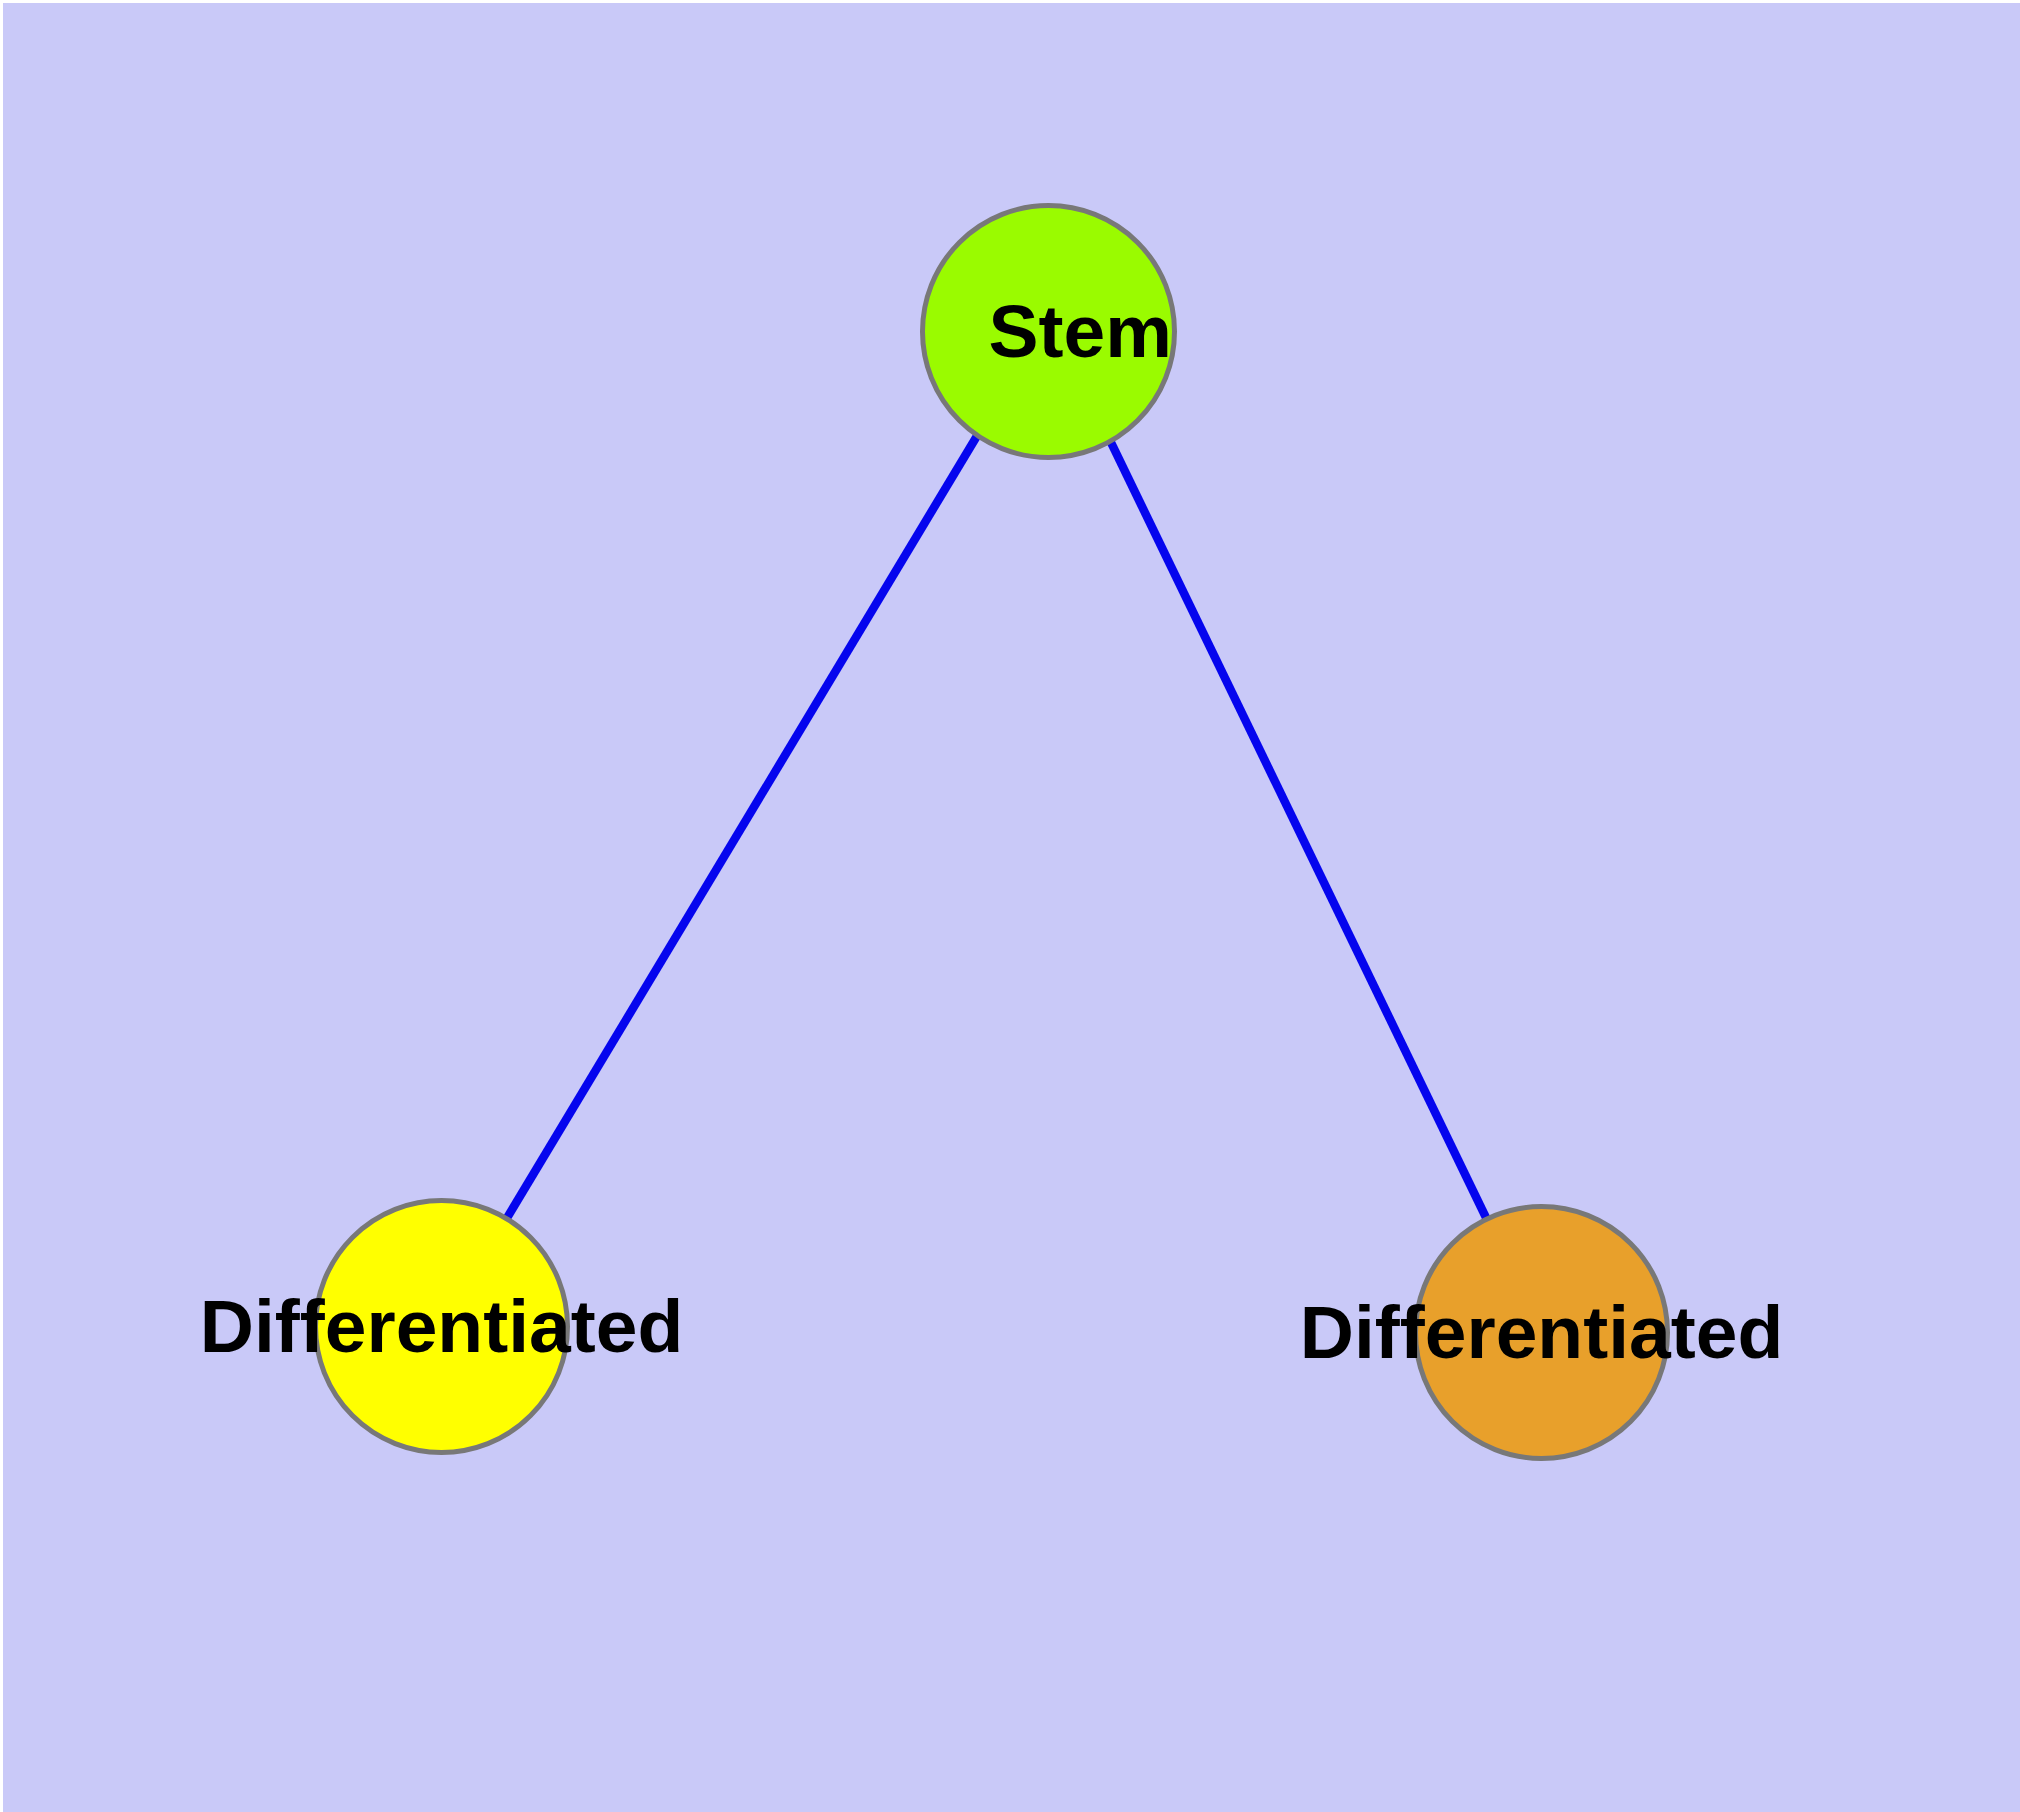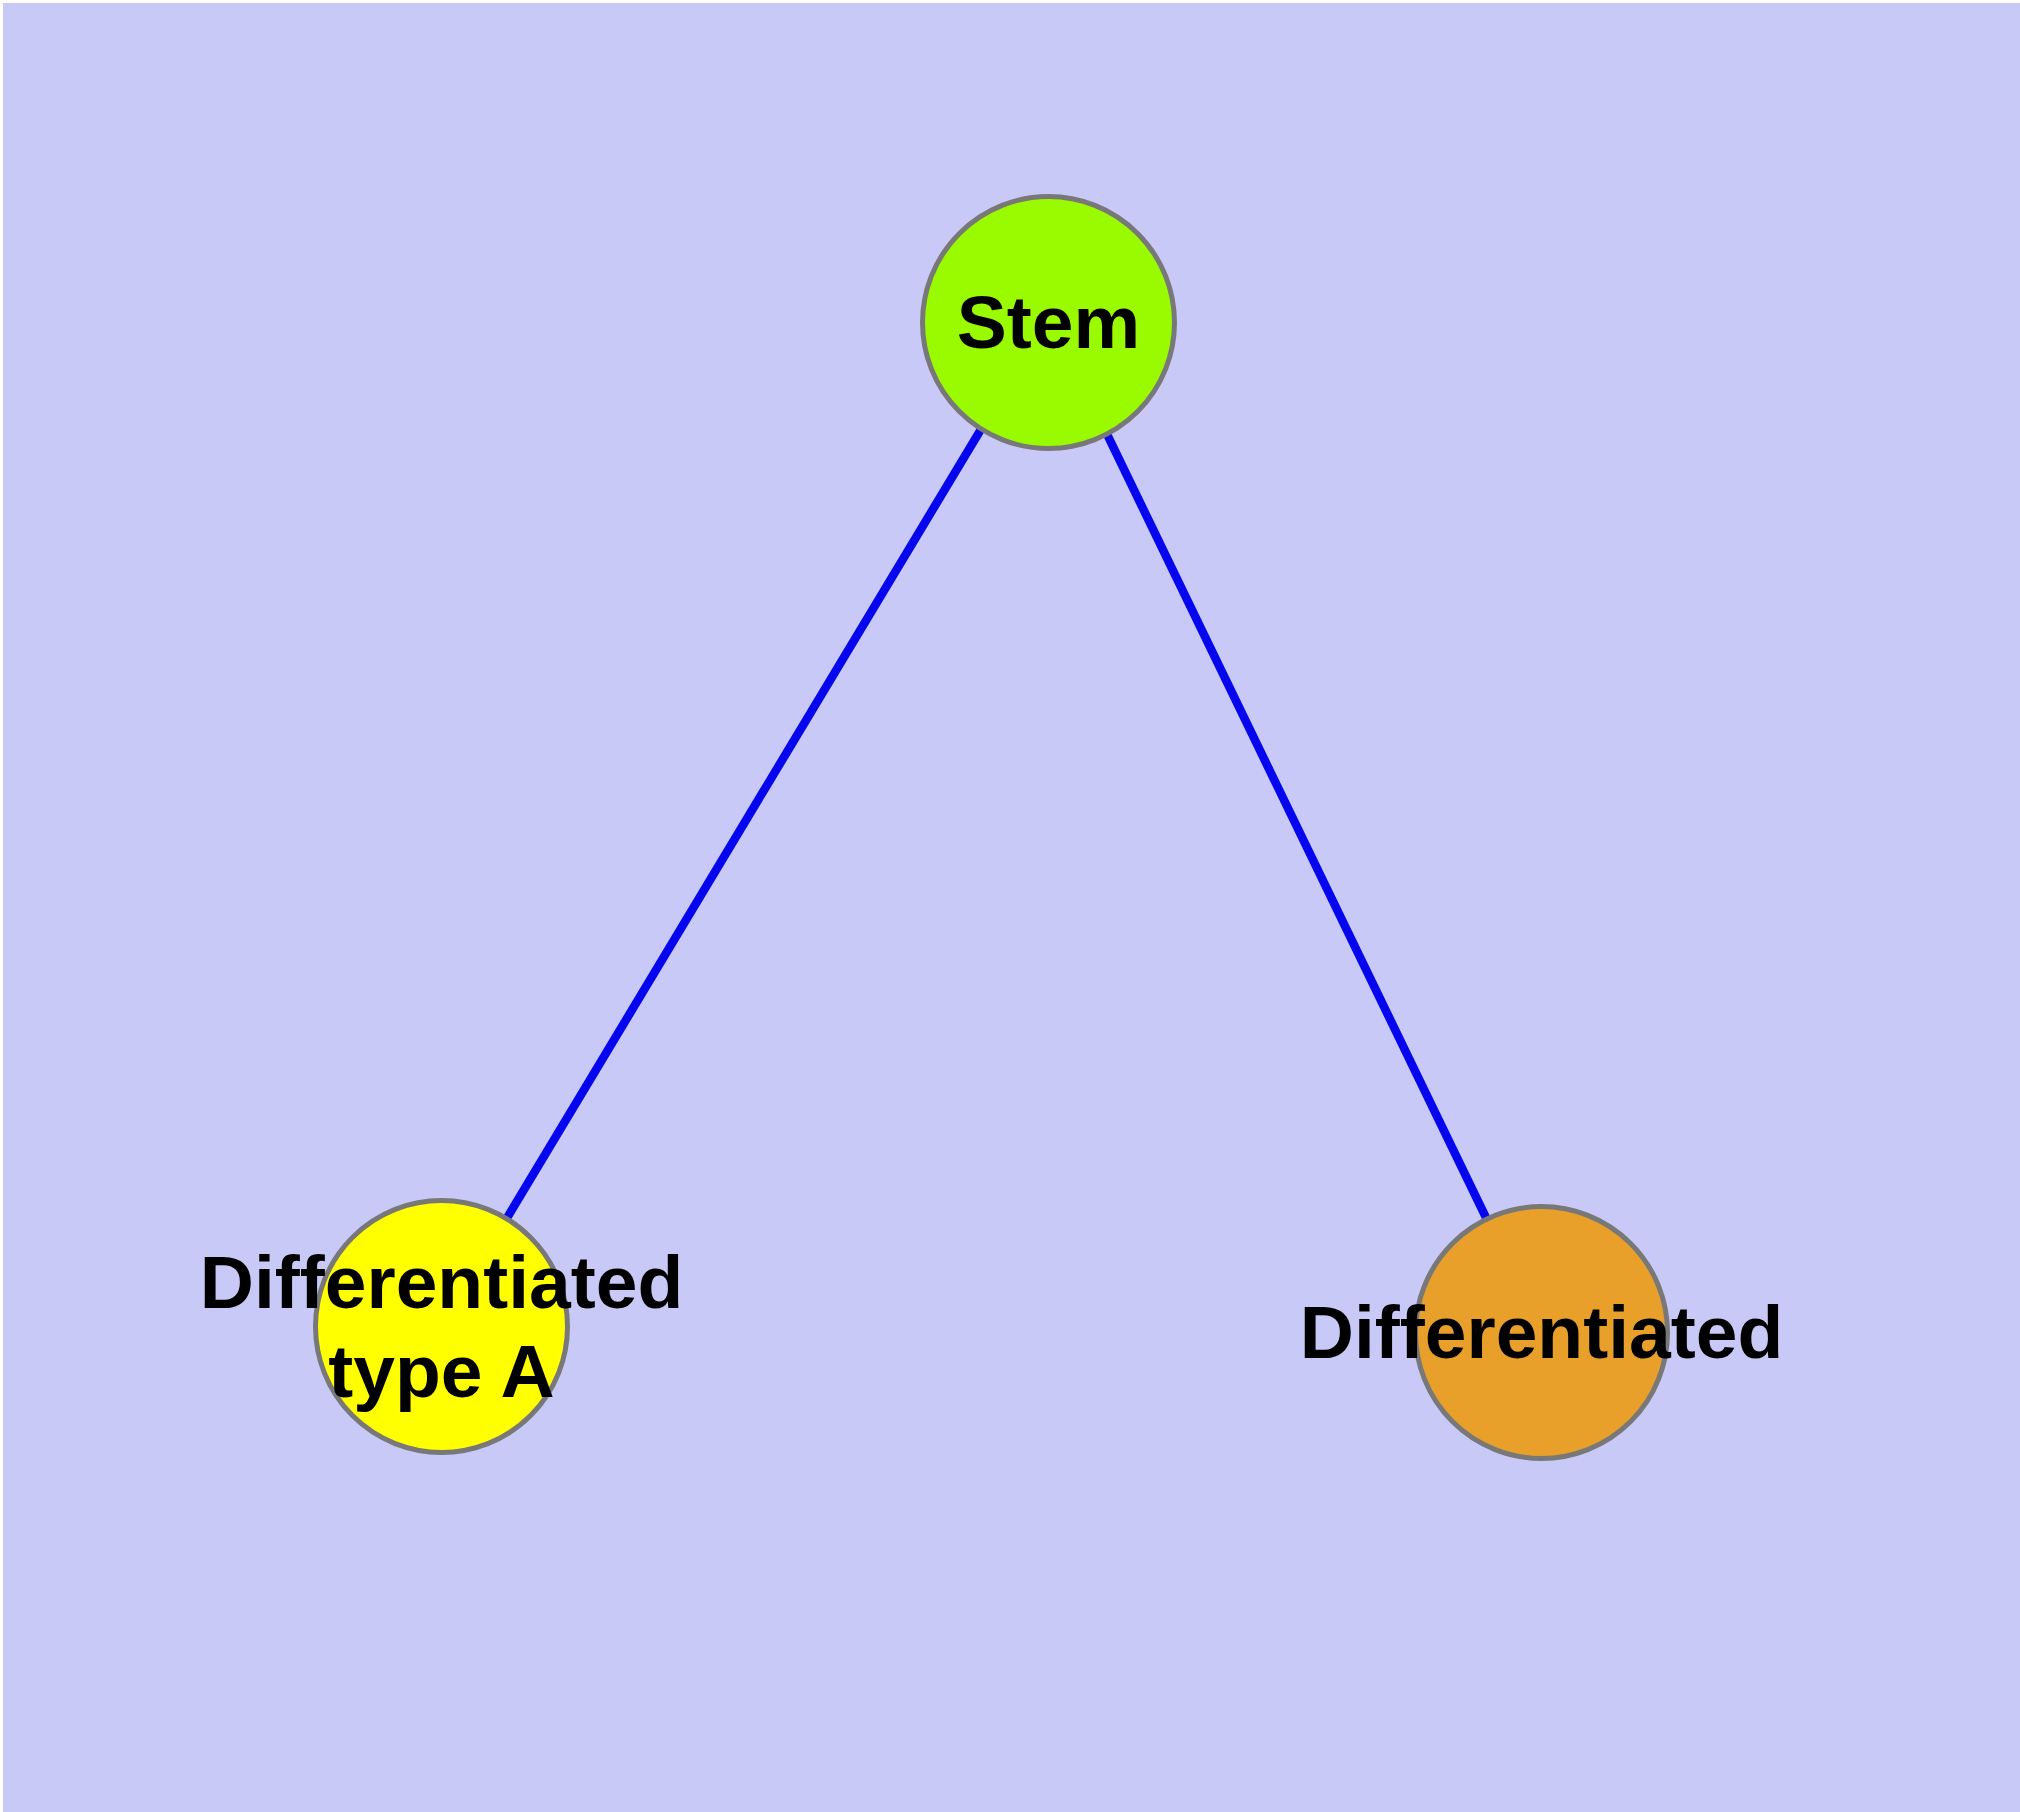--- a/index.html
+++ b/index.html
@@ -44,22 +44,23 @@
     position:absolute;
     width:247px;height:247px;
     border-radius:50%;
     border:5.1px solid var(--node-border);
     display:flex;
     align-items:center;
     justify-content:center;
     box-sizing:content-box;
   }
   .node-stem{
-    left:920px;top:194px;
+    left:920px;top:203px;
     background:var(--node-stem);
+    justify-content:flex-end;
   }
   .node-a{
     left:313px;top:1198px;
     background:var(--node-type-a);
   }
   .node-b{
     left:1413px;top:1204px;
     background:var(--node-type-b);
   }
   .label{
@@ -87,21 +88,20 @@
 
   <div class="node node-stem">
     <div class="label">
       <span>Stem</span>
     </div>
   </div>
 
   <div class="node node-a">
     <div class="label">
       <span>Differentiated</span>
-      <span>type A</span>
     </div>
   </div>
 
   <div class="node node-b">
     <div class="label">
       <span>Differentiated</span>
     </div>
   </div>
 
   <div class="edge-strip-top"></div>

